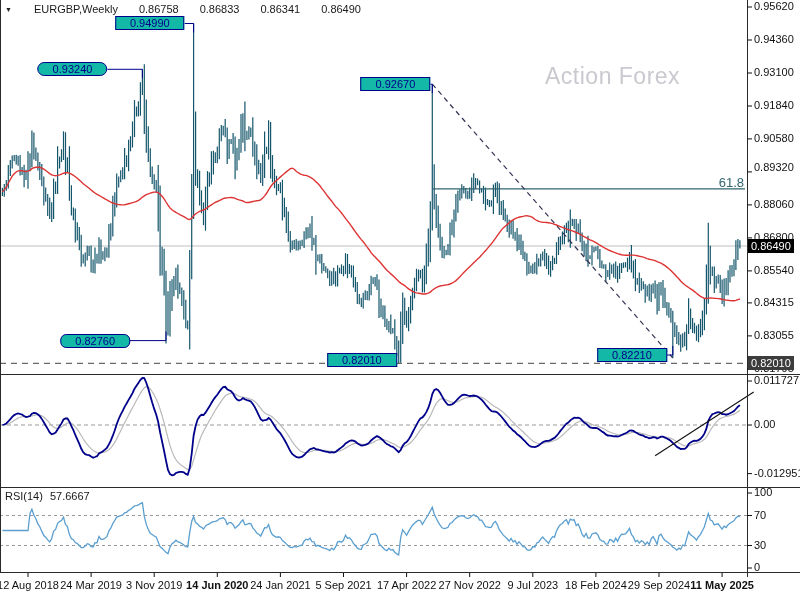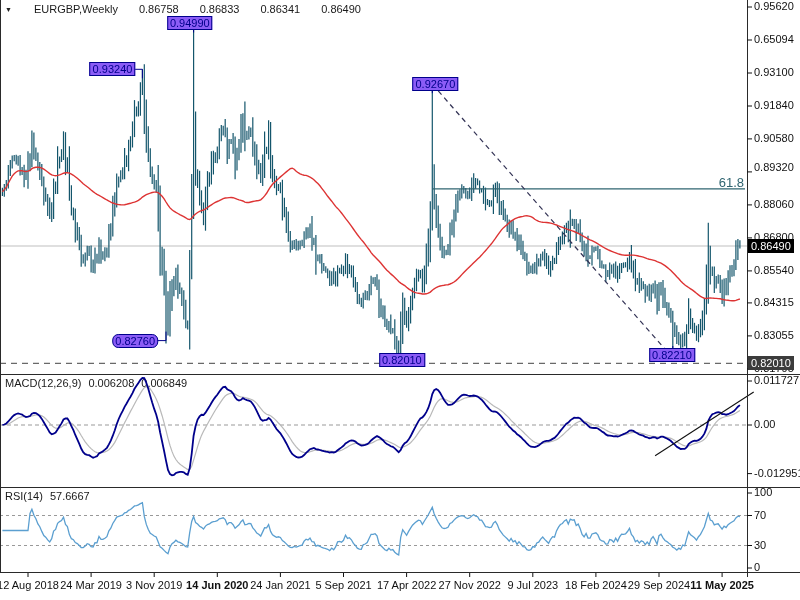--- a/index.html
+++ b/index.html
@@ -9,45 +9,41 @@
   .t11{font-size:11px;color:#1a1a1a;white-space:nowrap;}
   .title-row{left:5px;top:3px;display:flex;gap:21px;align-items:center;z-index:1;}
   .marker{font-size:7px;color:#222;margin-right:1px;}
   .watermark{left:545px;top:63px;font-size:23px;color:#c9c9cf;letter-spacing:0.5px;z-index:1;}
   .ind-row{display:flex;gap:7px;z-index:1;}
   #cv{position:absolute;left:0;top:0;z-index:2;}
   #over{position:absolute;left:0;top:0;width:800px;height:600px;z-index:3;pointer-events:none;}
   #over *{pointer-events:auto;}
   .tick-label{position:absolute;font-size:11px;color:#111;white-space:nowrap;}
   .date-label{position:absolute;font-size:11px;color:#111;transform:translateX(-50%);white-space:nowrap;}
-  .tag{position:absolute;background:#8b5cf6;border:1.5px solid #00008b;color:#00008b;
-       font-size:11px;line-height:12px;padding:0 2px;transform:translate(-100%,-50%);white-space:nowrap;margin-left:28px;}
+  .tag{position:absolute;background:#14b8a6;border:1.5px solid #00008b;color:#00008b;
+       font-size:11px;line-height:12px;padding:0 14px;transform:translate(-100%,-50%);white-space:nowrap;}
   .badge{position:absolute;left:748px;color:#fff;font-size:11px;line-height:14px;padding:0 3px;white-space:nowrap;}
   .fib-label{position:absolute;font-size:13px;color:#2f6470;white-space:nowrap;transform:translateX(-100%);}
 </style>
 </head>
 <body>
 
 <div id="app">
 
   <div class="abs title-row">
     <span class="marker">▼</span>
     <span class="t11">EURGBP,Weekly</span>
     <span class="t11">0.86758</span>
     <span class="t11">0.86833</span>
     <span class="t11">0.86341</span>
     <span class="t11">0.86490</span>
   </div>
 
-
-  <div class="abs ind-row" style="left:5px;top:377px;">
-    <span class="t11">MACD(12,26,9)</span>
-    <span class="t11">0.006208</span>
-    <span class="t11">0.006849</span>
-  </div>
+  <div class="abs watermark">Action Forex</div>
+
 
   <div class="abs ind-row" style="left:5px;top:490px;">
     <span class="t11">RSI(14)</span>
     <span class="t11">57.6667</span>
   </div>
 
   <svg id="cv" width="800" height="600">
       <line x1="0" y1="246.0" x2="747" y2="246.0" stroke="#c0c0c0" stroke-width="1.2"></line>
       <g>
         <line x1="2.4" x2="2.4" y1="187.8" y2="196.0" stroke="#14566c" stroke-width="1.2"></line>
@@ -476,21 +472,21 @@
       <path d="M184.6 23.5 H193.6 V32.5" fill="none" stroke="#00008b" stroke-width="1"></path>
       <path d="M107.4 69.3 H142.4 V78.3" fill="none" stroke="#00008b" stroke-width="1"></path>
       <path d="M430.3 84.2 H432.3 V93.2" fill="none" stroke="#00008b" stroke-width="1"></path>
       <path d="M130.0 340.6 H166.0 V331.6" fill="none" stroke="#00008b" stroke-width="1"></path>
       <path d="M666.8 355.0 H672.8 V346.0" fill="none" stroke="#00008b" stroke-width="1"></path>
     </svg>
 
   <div id="over">
     <div id="fibLabel" class="fib-label" style="left: 744px; top: 174.934px;">61.8</div>
   <div class="tick-label" style="left: 754px; top: -0.0026206px;">0.95620</div>
-      <div class="tick-label" style="left: 754px; top: 32.9817px;">0.65094</div>
+      <div class="tick-label" style="left: 754px; top: 32.9817px;">0.94360</div>
       <div class="tick-label" style="left: 754px; top: 65.9659px;">0.93100</div>
       <div class="tick-label" style="left: 754px; top: 98.9502px;">0.91840</div>
       <div class="tick-label" style="left: 754px; top: 131.934px;">0.90580</div>
       <div class="tick-label" style="left: 754px; top: 161px;">0.89320</div>
       <div class="tick-label" style="left: 754px; top: 197.903px;">0.88060</div>
       <div class="tick-label" style="left: 754px; top: 230.887px;">0.86800</div>
       <div class="tick-label" style="left: 754px; top: 263.872px;">0.85540</div>
       <div class="tick-label" style="left: 754px; top: 295.94px;">0.84315</div>
       <div class="tick-label" style="left: 754px; top: 328.924px;">0.83055</div>
       <div class="tick-label" style="left: 754px; top: 361.908px;">0.81795</div>
@@ -509,20 +505,20 @@
       <div class="date-label" style="left: 343.52px; top: 579px;">5 Sep 2021</div>
       <div class="date-label" style="left: 406.624px; top: 579px;">17 Apr 2022</div>
       <div class="date-label" style="left: 469.728px; top: 579px;">27 Nov 2022</div>
       <div class="date-label" style="left: 532.832px; top: 579px;">9 Jul 2023</div>
       <div class="date-label" style="left: 595.936px; top: 579px;">18 Feb 2024</div>
       <div class="date-label" style="left: 659.04px; top: 579px;">29 Sep 2024</div>
       <div class="date-label" style="left: 722.144px; top: 579px; font-weight: bold;">11 May 2025</div>
       <div class="badge" style="top: 239.003px; background: rgb(0, 0, 0);">0.86490</div>
       <div class="badge" style="top: 356.28px; background: rgb(60, 60, 60);">0.82010</div>
       <div class="tag" style="left: 184.648px; top: 23.4895px;">0.94990</div>
-      <div class="tag" style="left: 107.376px; top: 69.301px;">0.93240</div>
+      <div class="tag" style="left: 107.376px; top: 69.301px; border-radius: 7px;">0.93240</div>
       <div class="tag" style="left: 430.26px; top: 84.2225px;">0.92670</div>
       <div class="tag" style="left: 130.04px; top: 340.646px; border-radius: 6px;">0.82760</div>
       <div class="tag" style="left: 396.736px; top: 360.28px;">0.82010</div>
       <div class="tag" style="left: 666.844px; top: 355.044px;">0.82210</div>
     </div>
 
 </div>
 
 </body></html>

